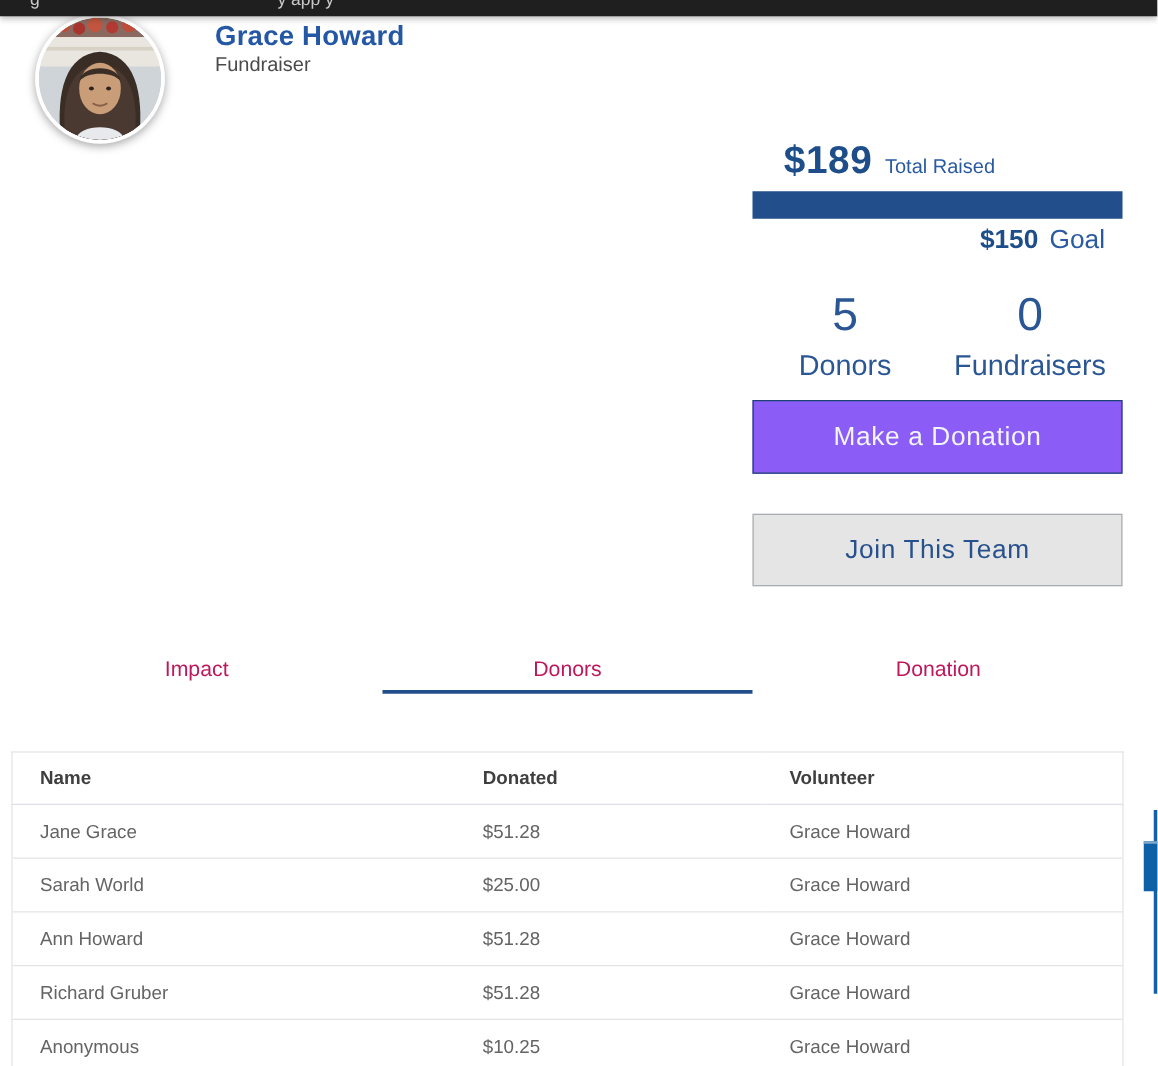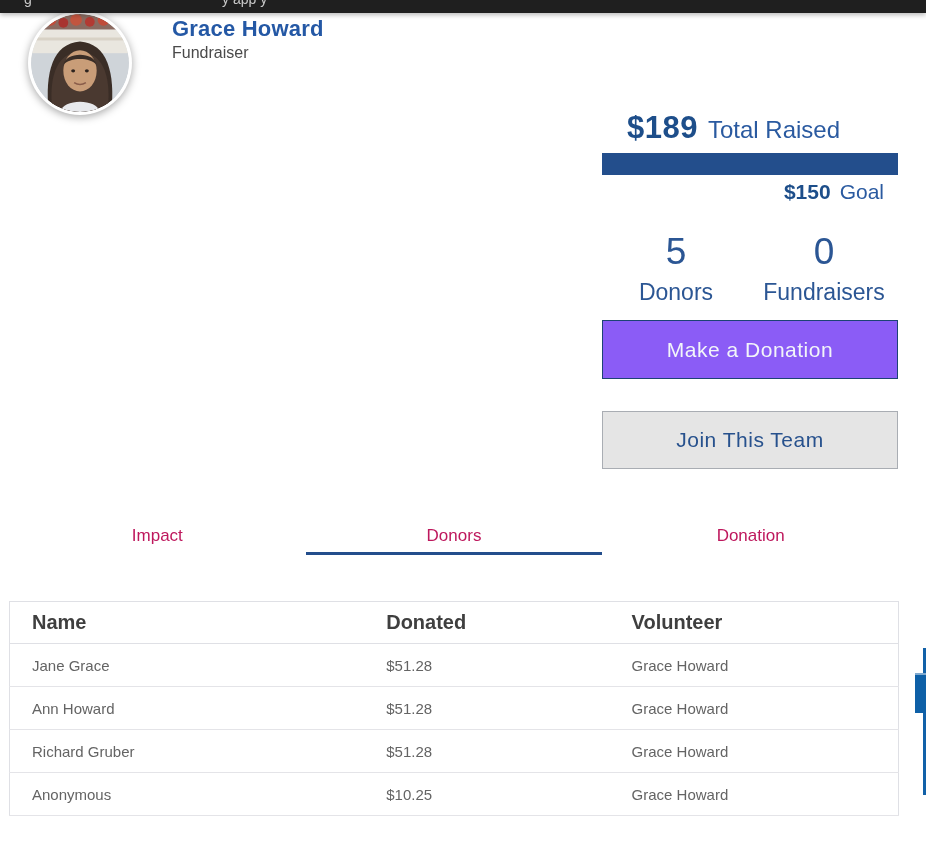--- a/index.html
+++ b/index.html
@@ -40,21 +40,21 @@
     font-size: 16px; color: #4a4a4a;
   }
 
   
   .fund-col { position: absolute; left: 602px; top: 0; width: 296px; }
   .raised-line {
     position: absolute; top: 110px; left: 6px; width: 290px;
     display: flex; align-items: baseline; gap: 10px; white-space: nowrap;
   }
   .raised-amount { font-size: 31px; font-weight: bold; color: #1d4e8a; letter-spacing: 0.5px; margin-left: 19px; }
-  .raised-label  { font-size: 24px; color: #2a5aa0; }
+  .raised-label  { font-size: 16px; color: #2a5aa0; }
   .progress-track {
     position: absolute; top: 153px; left: 0; width: 296px; height: 22px;
     background: #e9ecf1;
   }
   .progress-fill { height: 100%; background: #234e8c; }
   .goal-line {
     position: absolute; top: 180px; right: 14px;
     display: flex; align-items: baseline; gap: 9px;
   }
   .goal-amount { font-size: 21px; font-weight: bold; color: #1d4e8a; }
@@ -99,21 +99,21 @@
     overflow: hidden;
   }
   table.donors {
     width: 100%; border-collapse: collapse; table-layout: fixed;
     border: 1px solid #dfe0e5; background: #fff;
   }
   .donors col.c1 { width: 39.9%; }
   .donors col.c2 { width: 27.6%; }
   .donors col.c3 { width: 32.5%; }
   .donors th {
-    text-align: left; font-size: 20px; font-weight: bold; color: #3f3f3f;
+    text-align: left; font-size: 15px; font-weight: bold; color: #3f3f3f;
     height: 42px; padding: 0 10px 0 22px; border-bottom: 1px solid #dfe0e5;
   }
   .donors td {
     font-size: 15px; color: #646464; height: 43px;
     padding: 0 10px 0 22px; border-bottom: 1px solid #e4e4e8;
   }
 
   
   .edge-widget-line {
     position: absolute; right: 0; top: 648px; width: 3px; height: 147px;
@@ -214,20 +214,25 @@
         <th>Volunteer</th>
       </tr>
     </thead>
     <tbody>
       <tr>
         <td>Jane Grace</td>
         <td>$51.28</td>
         <td>Grace Howard</td>
       </tr>
       <tr>
+        <td>Sarah World</td>
+        <td>$25.00</td>
+        <td>Grace Howard</td>
+      </tr>
+      <tr>
         <td>Ann Howard</td>
         <td>$51.28</td>
         <td>Grace Howard</td>
       </tr>
       <tr>
         <td>Richard Gruber</td>
         <td>$51.28</td>
         <td>Grace Howard</td>
       </tr>
       <tr>

